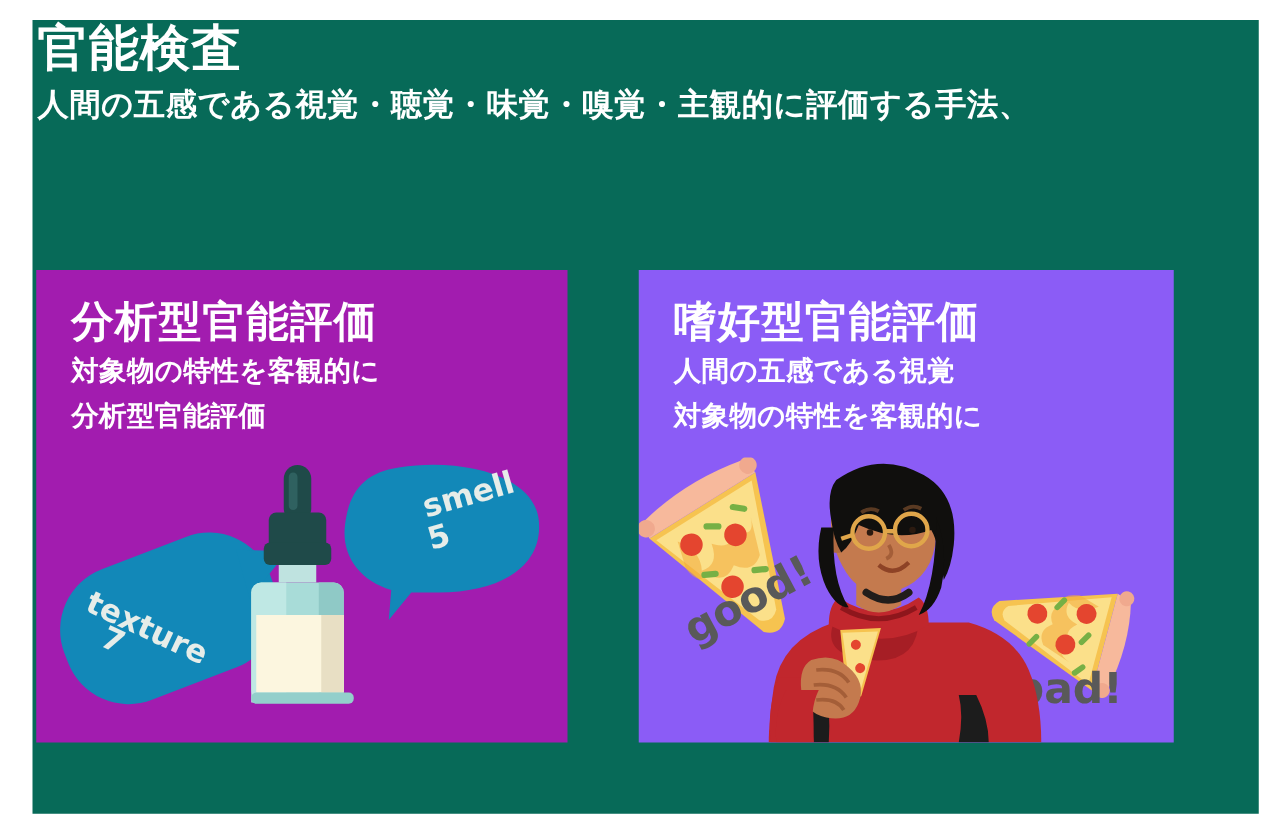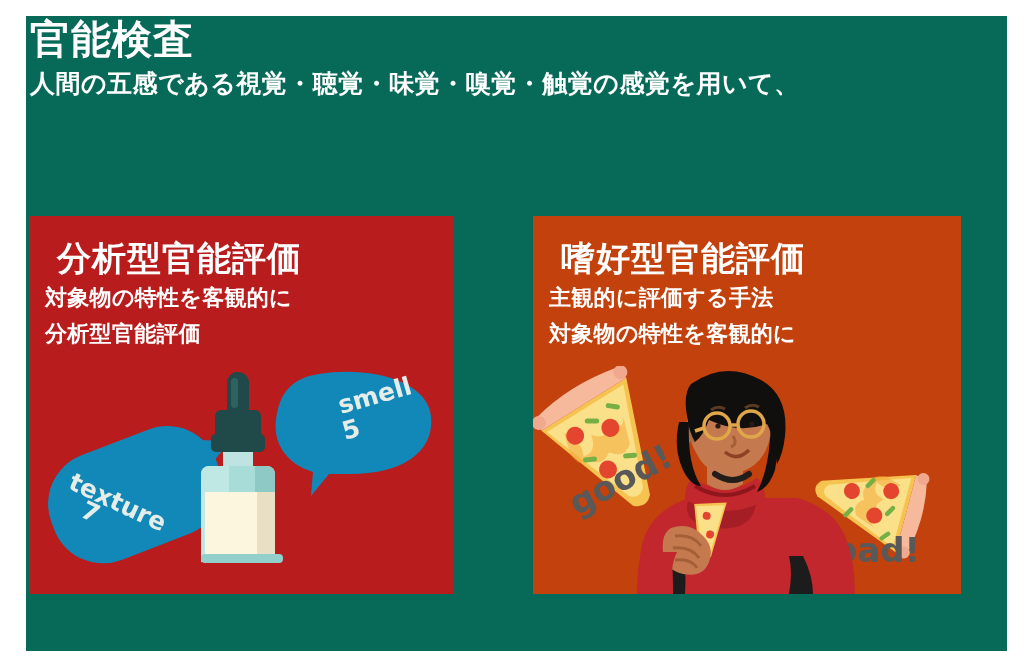--- a/index.html
+++ b/index.html
@@ -18,29 +18,29 @@
     color:#ffffff;font-size:40px;font-weight:bold;line-height:1.05;
     letter-spacing:1px;margin:0 0 6px 0;
   }
   .hdr-sub{
     color:#ffffff;font-size:25px;font-weight:bold;line-height:1.45;
     letter-spacing:0.5px;margin:0;
   }
 
   
   .card{position:absolute;top:216px;height:378px;overflow:hidden;}
-  .card-left{left:29px;width:425px;background:#b91c1c;}
-  .card-right{left:533px;width:428px;background:#c2410c;}
+  .card-left{left:29px;width:425px;background:#a21caf;}
+  .card-right{left:511px;width:428px;background:#8b5cf6;}
 
   .card-title{
     margin:0;padding:24px 0 0 28px;color:#ffffff;font-size:34px;
     font-weight:bold;letter-spacing:1px;line-height:1.1;
   }
   .card-desc{
-    margin:0;padding:6px 0 0 16px;color:#ffffff;font-size:22px;
+    margin:0;padding:6px 0 0 28px;color:#ffffff;font-size:22px;
     font-weight:bold;line-height:1.35;letter-spacing:0.3px;
   }
 
   .art{position:absolute;left:0;top:150px;width:100%;height:228px;}
   .art svg{display:block;width:100%;height:100%;}
 
   .bubble-txt{
     font-family:"DejaVu Sans","Liberation Sans",sans-serif;
     font-weight:bold;fill:#E6EDE9;
   }
@@ -51,21 +51,21 @@
 </style>
 </head>
 <body>
 
 <div class="stage">
 
   <div class="panel"></div>
 
   <div class="hdr">
     <div class="hdr-title">官能検査</div>
-    <div class="hdr-sub">人間の五感である視覚・聴覚・味覚・嗅覚・触覚の感覚を用いて、</div>
+    <div class="hdr-sub">人間の五感である視覚・聴覚・味覚・嗅覚・主観的に評価する手法、</div>
   </div>
 
   <div class="card card-left">
     <div class="card-title">分析型官能評価</div>
     <div class="card-desc">対象物の特性を客観的に</div>
     <div class="card-desc">分析型官能評価</div>
 
     <div class="art">
       <svg viewBox="0 0 425 228" preserveAspectRatio="xMidYMid meet">
 
@@ -102,21 +102,21 @@
           <rect x="228" y="126" width="18" height="62" fill="#E8DFC4"></rect>
 
           <rect x="172" y="188" width="82" height="9" rx="4" fill="#93CFCB"></rect>
         </g>
       </svg>
     </div>
   </div>
 
   <div class="card card-right">
     <div class="card-title">嗜好型官能評価</div>
-    <div class="card-desc">主観的に評価する手法</div>
+    <div class="card-desc">人間の五感である視覚</div>
     <div class="card-desc">対象物の特性を客観的に</div>
 
     <div class="art">
       <svg viewBox="0 0 428 228" preserveAspectRatio="xMidYMid meet">
 
         <g transform="rotate(-32 78 78)">
           <path d="M26,30 L126,30 L84,142 Q74,152 64,142 Z" fill="#F6C350"></path>
           <path d="M30,34 L120,34 L82,132 Q74,140 66,132 Z" fill="#FBE08A"></path>
           <path d="M26,30 L126,30 L122,16 Q74,6 30,16 Z" fill="#F7B99C"></path>
           <path d="M44,44 q12,16 4,30 q14,4 18,-14 q12,14 22,0 q10,16 16,-2 l-10,30

